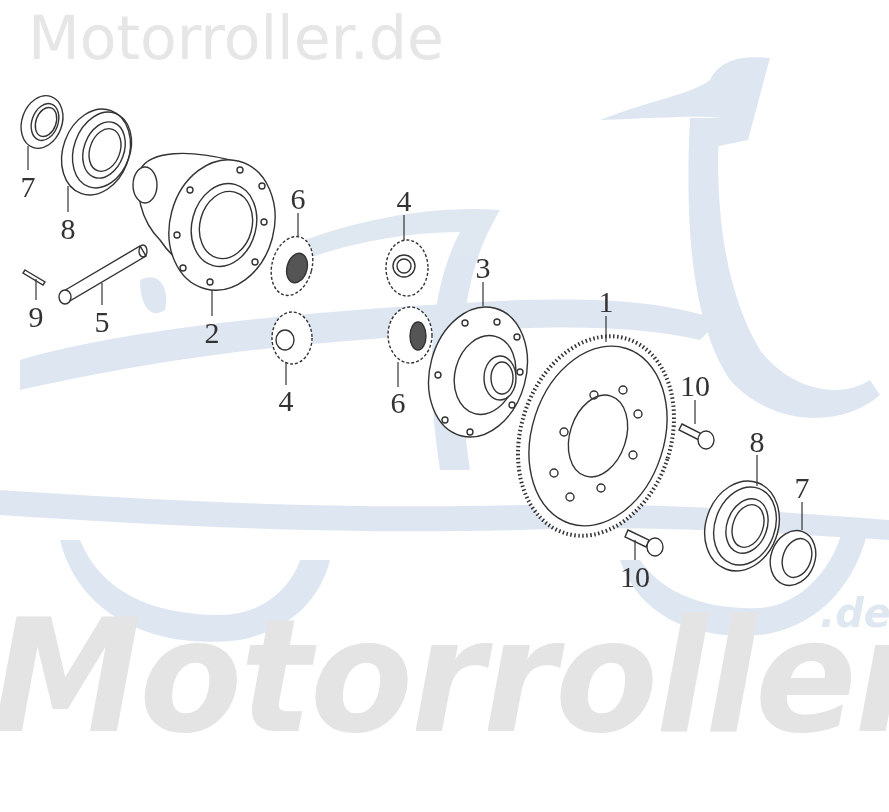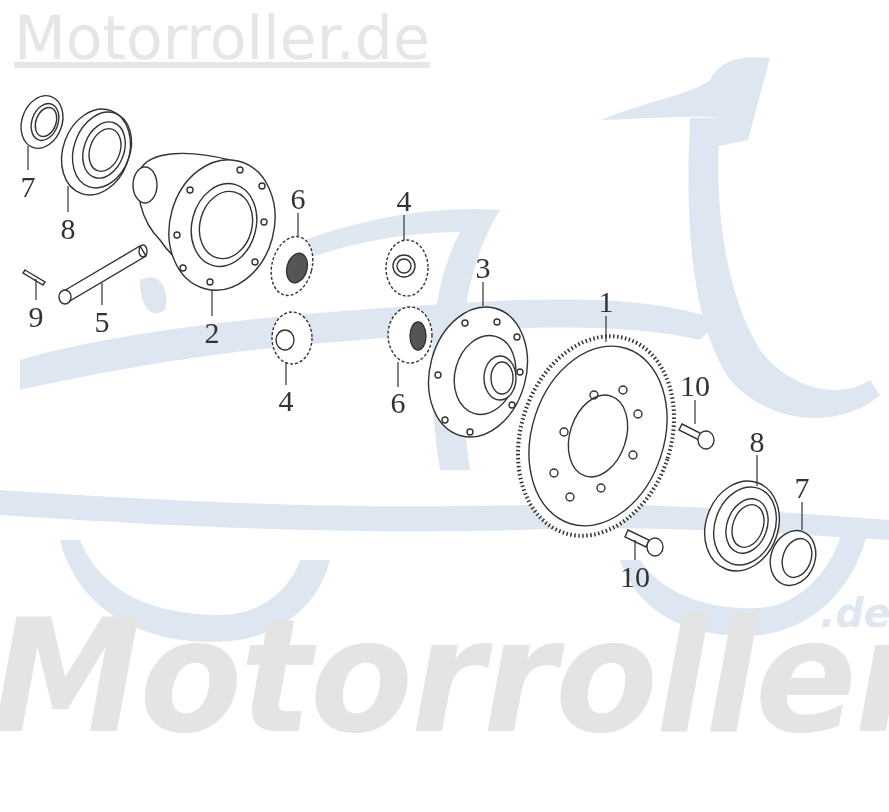--- a/index.html
+++ b/index.html
@@ -1,17 +1,17 @@
 <!DOCTYPE html>
 <html><head>
 <meta charset="utf-8">
 <style>
   html, body { margin:0; padding:0; background:#ffffff; }
   #canvas { position:relative; width:889px; height:812px; overflow:hidden; background:#ffffff; }
-  .wm-top { position:absolute; left:14px; top:8px; font-family:"DejaVu Sans", sans-serif; font-size:60px; color:#e6e6e6; letter-spacing:0px; line-height:1;text-decoration:underline; }
+  .wm-top { position:absolute; left:28px; top:8px; font-family:"DejaVu Sans", sans-serif; font-size:60px; color:#e6e6e6; letter-spacing:0px; line-height:1; }
   .wm-bottom { position:absolute; left:-8px; top:598px; font-family:"DejaVu Sans", sans-serif; font-weight:bold; font-style:italic; font-size:150px; color:#e4e4e4; letter-spacing:-2px; line-height:1; transform:scaleY(1.05); transform-origin:left top; white-space:nowrap; }
   .wm-dot { position:absolute; left:820px; top:590px; font-family:"DejaVu Sans", sans-serif; font-weight:bold; font-style:italic; font-size:40px; color:#dfe7f1; }
   svg.layer { position:absolute; left:0; top:0; }
   .label { position:absolute; font-family:"Liberation Serif", "DejaVu Serif", serif; font-size:30px; color:#333; line-height:1; transform:translateX(-50%); }
 </style>
 </head>
 <body>
 
 <div id="canvas">
 

